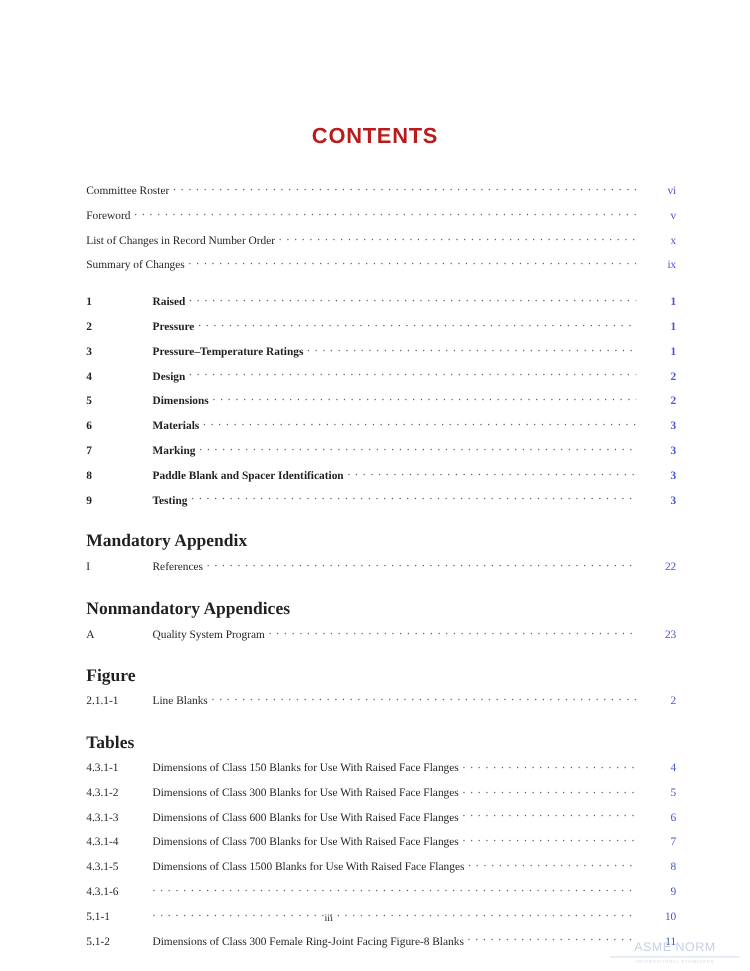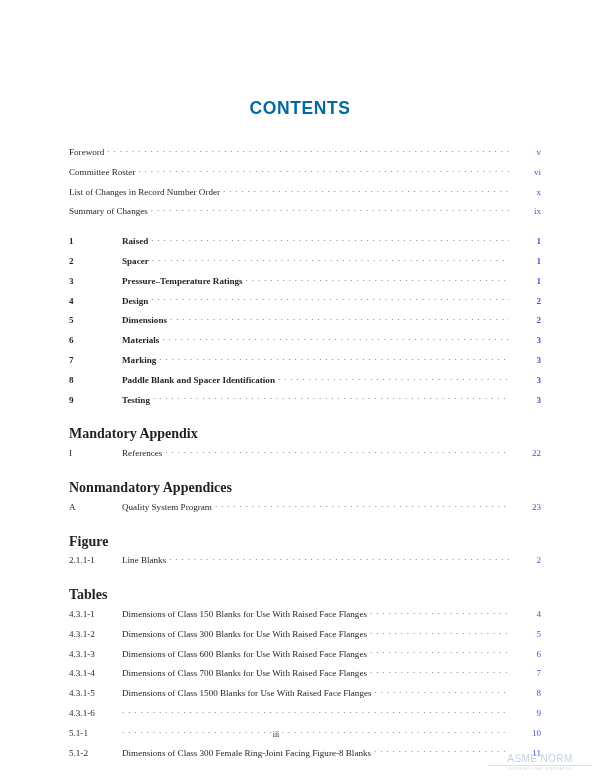--- a/index.html
+++ b/index.html
@@ -25,21 +25,21 @@
   .doc-title {
     position: absolute;
     top: 98px;
     left: 0;
     width: 600px;
     text-align: center;
     font-family: "Liberation Sans", "DejaVu Sans", sans-serif;
     font-weight: bold;
     font-size: 17.5px;
     letter-spacing: 0.6px;
-    color: #0369a1;
+    color: #b91c1c;
   }
 
   
   .toc {
     position: absolute;
     top: 146px;
     left: 69px;
     width: 472px;
   }
 
@@ -115,21 +115,21 @@
     color: #231f20;
   }
 
   .spacer-sm { height: 10px; }
   .spacer-md { height: 14px; }
 
   
   .folio {
     position: absolute;
     top: 730px;
-    left: 16px;
+    left: 3px;
     width: 520px;
     text-align: center;
     font-size: 8px;
     color: #231f20;
   }
 
   .watermark {
     position: absolute;
     right: 8px;
     bottom: 6px;
@@ -162,28 +162,28 @@
 <body>
 
 <div class="page">
 
   <div class="doc-title">CONTENTS</div>
 
   <div class="toc">
 
     <div>
       <div class="row front">
+        <span class="label">Committee Roster</span>
+        <span class="leader"></span>
+        <span class="pageno">vi</span>
+      </div>
+      <div class="row front">
         <span class="label">Foreword</span>
         <span class="leader"></span>
         <span class="pageno">v</span>
-      </div>
-      <div class="row front">
-        <span class="label">Committee Roster</span>
-        <span class="leader"></span>
-        <span class="pageno">vi</span>
       </div>
       <div class="row front">
         <span class="label">List of Changes in Record Number Order</span>
         <span class="leader"></span>
         <span class="pageno">x</span>
       </div>
       <div class="row front">
         <span class="label">Summary of Changes</span>
         <span class="leader"></span>
         <span class="pageno">ix</span>
@@ -194,21 +194,21 @@
 
     <div>
       <div class="row section">
         <span class="num">1</span>
         <span class="label">Raised</span>
         <span class="leader"></span>
         <span class="pageno">1</span>
       </div>
       <div class="row section">
         <span class="num">2</span>
-        <span class="label">Spacer</span>
+        <span class="label">Pressure</span>
         <span class="leader"></span>
         <span class="pageno">1</span>
       </div>
       <div class="row section">
         <span class="num">3</span>
         <span class="label">Pressure–Temperature Ratings</span>
         <span class="leader"></span>
         <span class="pageno">1</span>
       </div>
       <div class="row section">

